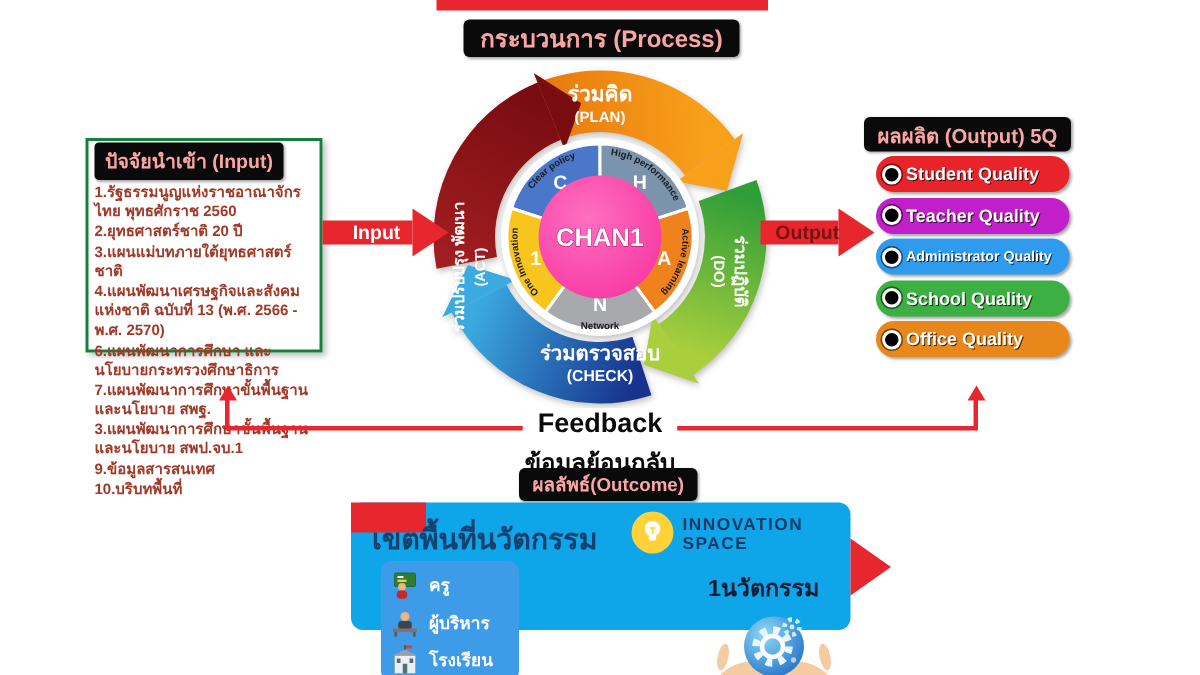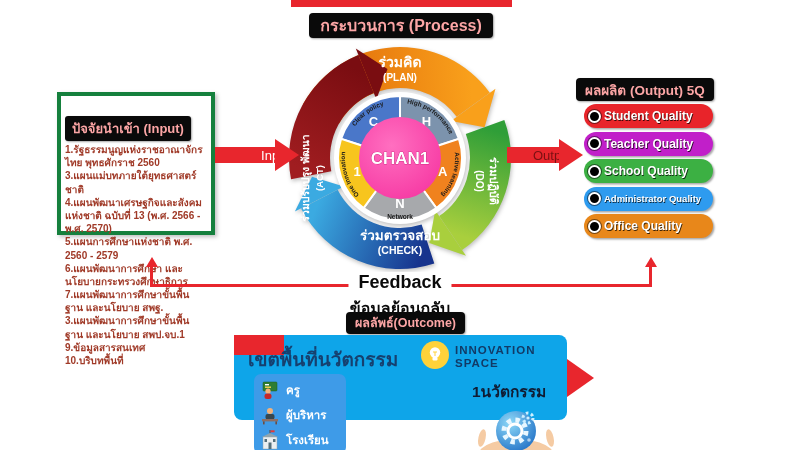--- a/index.html
+++ b/index.html
@@ -9,30 +9,30 @@
   .blackbox{position:absolute;background:#0a0a0a;color:#fca5a5;font-weight:bold;
             display:flex;align-items:center;justify-content:center;border-radius:4px;
             white-space:nowrap;box-shadow:1px 1px 2px rgba(0,0,0,.35)}
   
   #top-red-bar{left:291px;top:0;width:221px;height:7px;background:#E8262D}
   #process-title{left:309px;top:13px;width:184px;height:25px;font-size:16px}
   
   #cycle-svg{position:absolute;left:275px;top:38px;filter:drop-shadow(1px 2px 2px rgba(0,0,0,.25))}
   
   #input-panel{left:57px;top:92px;width:158px;height:143px;background:#fff;
-               border:4px solid #15803d;box-shadow:2px 2px 4px rgba(0,0,0,.25);padding:20px 4px}
+               border:2px solid #15803d;box-shadow:2px 2px 4px rgba(0,0,0,.25);padding:1px 4px}
   #input-title{position:relative;display:inline-flex;padding:2px 7px;font-size:13px;border-radius:3px}
   #input-list{list-style:none;margin-top:2px}
   #input-list li{font-size:10px;line-height:1.32;color:#A03A28;font-weight:bold}
   
   .h-arrow{position:absolute;background:#E8262D;height:16px}
   .h-arrow::after{content:"";position:absolute;left:100%;top:50%;transform:translateY(-50%);
                   width:0;height:0;border:16px solid transparent;border-right:0;border-left:24px solid #E8262D}
-  .h-arrow .lbl{position:absolute;width:130%;left:-5%;text-align:right;top:50%;transform:translateY(-50%);
-                font-weight:normal;font-size:13px;color:#fff}
+  .h-arrow .lbl{position:absolute;width:130%;left:-5%;text-align:center;top:50%;transform:translateY(-50%);
+                font-weight:bold;font-size:13px;color:#fff}
   #arrow-input{left:215px;top:147px;width:60px}
   #arrow-output{left:507px;top:147px;width:52px}
   #arrow-output .lbl{color:#7A1012}
   
   #output-title{left:576px;top:78px;padding:3px 9px;height:23px;font-size:13.5px}
   #output-pills{left:584px;top:104px;width:130px}
   .pill{width:129px;height:24px;border-radius:13px;display:flex;align-items:center;gap:3px;
         padding-left:4px;margin-bottom:3.5px;box-shadow:1.5px 1.5px 2px rgba(0,0,0,.35)}
   .pill-dot{width:13px;height:13px;border-radius:50%;background:#000;border:2.5px solid #fff;
             box-shadow:0 0 0 1px rgba(0,0,0,.5);flex:0 0 auto}
@@ -138,23 +138,23 @@
     <text x="125" y="169.5" text-anchor="middle" font-size="13" font-weight="bold" fill="#fff">N</text>
     <text x="82.20245676671809" y="138.40576474687265" text-anchor="middle" font-size="13" font-weight="bold" fill="#fff">1</text>
     <circle cx="125" cy="120" r="41" fill="url(#g-center)"></circle>
     <text x="125" y="126" text-anchor="middle" font-size="17" font-weight="bold" fill="#fff" stroke="#B8005F" stroke-width="0.6" paint-order="stroke">CHAN1</text>
   </svg>
 
 <div id="input-panel" class="abs">
   <div id="input-title" class="blackbox">ปัจจัยนำเข้า (Input)</div>
   <ul id="input-list">
       <li>1.รัฐธรรมนูญแห่งราชอาณาจักรไทย พุทธศักราช 2560</li>
+      <li>2.ยุทธศาสตร์ชาติ 20 ปี</li>
       <li>3.แผนแม่บทภายใต้ยุทธศาสตร์ชาติ</li>
       <li>4.แผนพัฒนาเศรษฐกิจและสังคมแห่งชาติ ฉบับที่ 13 (พ.ศ. 2566 - พ.ศ. 2570)</li>
-      <li>5.แผนการศึกษาแห่งชาติ พ.ศ. 2560 - 2579</li>
       <li>6.แผนพัฒนาการศึกษา และนโยบายกระทรวงศึกษาธิการ</li>
       <li>7.แผนพัฒนาการศึกษาขั้นพื้นฐาน และนโยบาย สพฐ.</li>
       <li>3.แผนพัฒนาการศึกษาขั้นพื้นฐาน และนโยบาย สพป.จบ.1</li>
       <li>9.ข้อมูลสารสนเทศ</li>
       <li>10.บริบทพื้นที่</li>
     </ul>
 </div>
 
 <div id="arrow-input" class="h-arrow">
   <span class="lbl">Input</span>
@@ -166,27 +166,27 @@
 <div id="output-title" class="blackbox">ผลผลิต (Output) 5Q</div>
 <div id="output-pills" class="abs">
   <div class="pill" style="background: rgb(232, 36, 42);">
     <span class="pill-dot"></span>
     <span class="txt">Student Quality</span>
   </div>
   <div class="pill" style="background: rgb(193, 31, 201);">
     <span class="pill-dot"></span>
     <span class="txt">Teacher Quality</span>
   </div>
+  <div class="pill small" style="background: rgb(46, 155, 239);">
+    <span class="pill-dot"></span>
+    <span class="txt">Administrator Quality</span>
+  </div>
   <div class="pill" style="background: rgb(60, 176, 67);">
     <span class="pill-dot"></span>
     <span class="txt">School Quality</span>
-  </div>
-  <div class="pill small" style="background: rgb(46, 155, 239);">
-    <span class="pill-dot"></span>
-    <span class="txt">Administrator Quality</span>
   </div>
   <div class="pill" style="background: rgb(232, 135, 26);">
     <span class="pill-dot"></span>
     <span class="txt">Office Quality</span>
   </div>
 </div>
 
 <div class="fb-line"></div>
 <div id="fb-vert-l" class="fb-vert"></div>
 <div id="fb-vert-r" class="fb-vert"></div>

